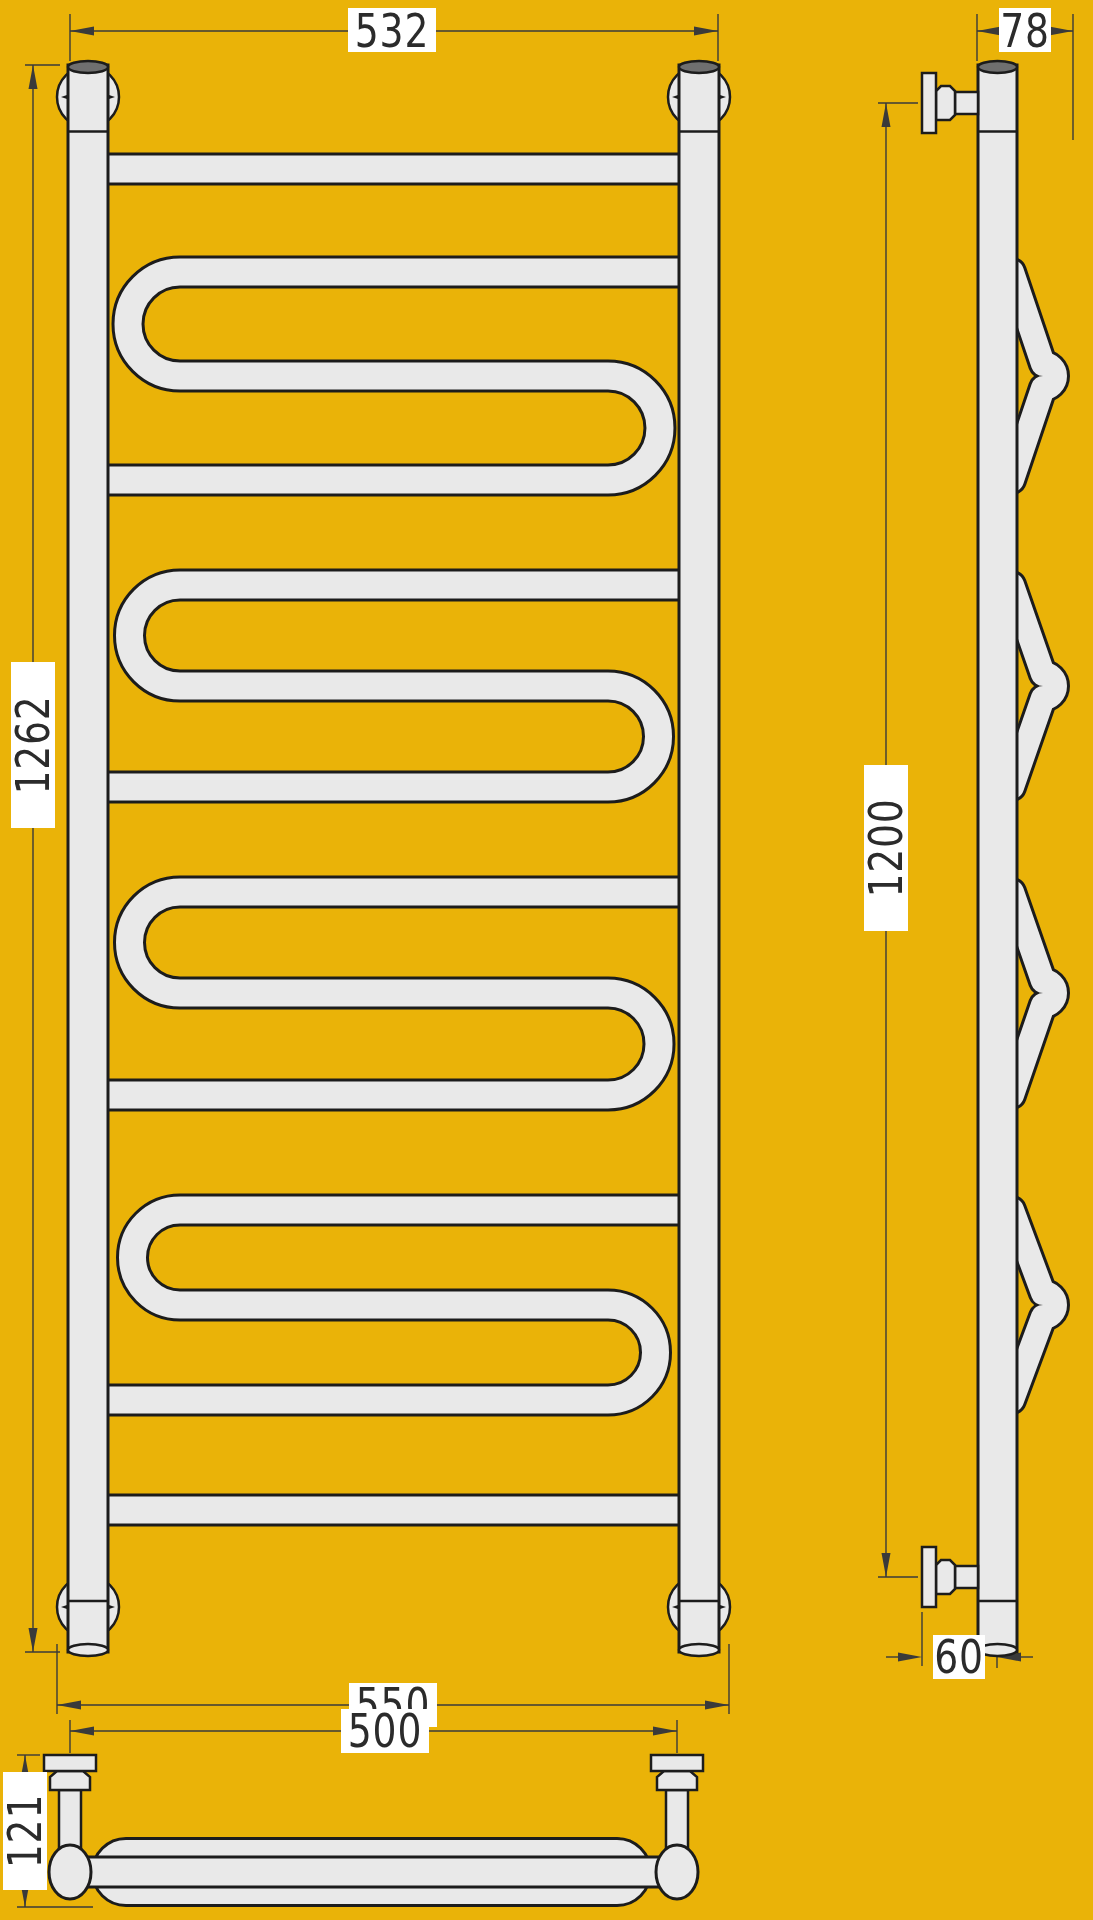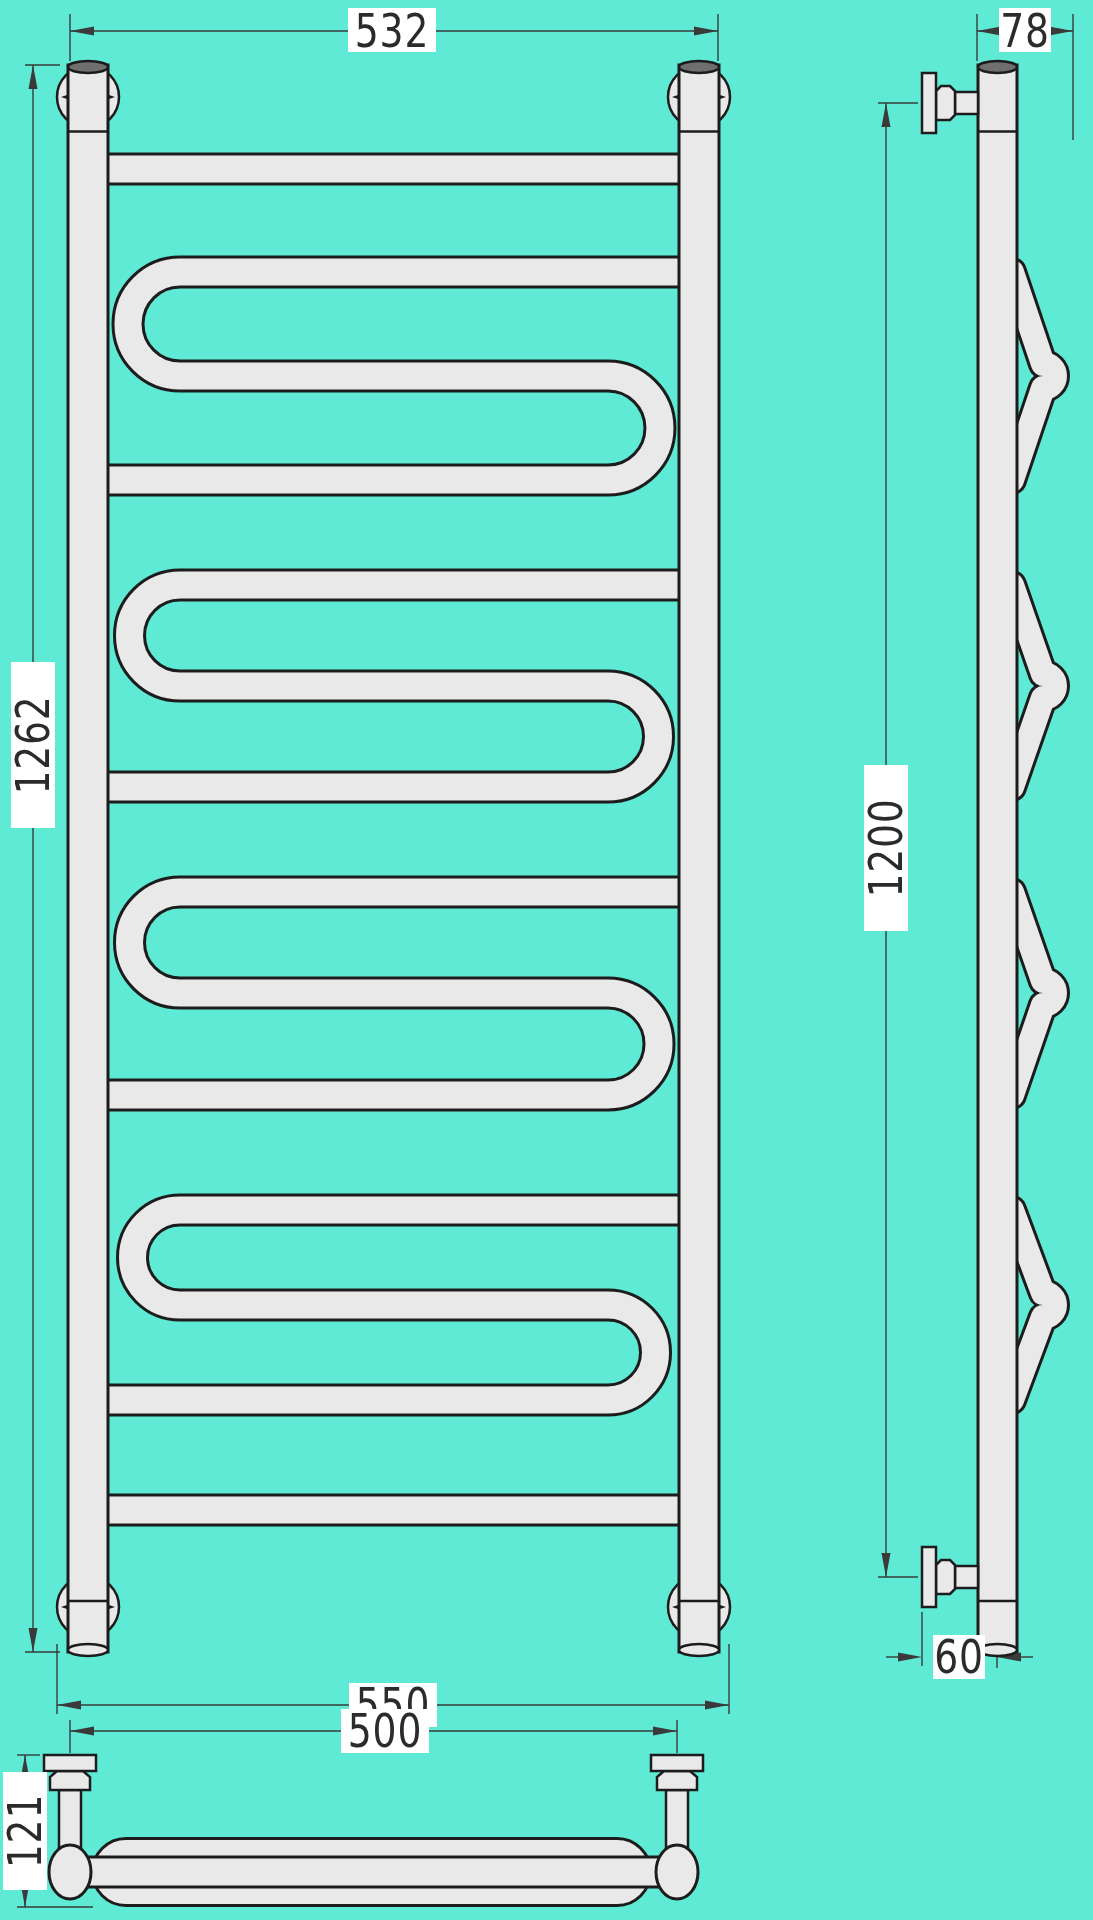--- a/index.html
+++ b/index.html
@@ -1,16 +1,16 @@
 <!DOCTYPE html>
 <html><head>
 <meta charset="utf-8">
 <style>
   html,body{margin:0;padding:0;background:#ffffff;}
-  .stage{position:relative;width:1093px;height:1920px;background:#5eead4;overflow:hidden;}
+  .stage{position:relative;width:1093px;height:1920px;background:#eab308;overflow:hidden;}
   svg{display:block;}
   .ext{stroke:#3a3a3a;stroke-width:1.4;fill:none;}
   .dimline{stroke:#3a3a3a;stroke-width:1.4;fill:none;}
   .arrow{fill:#3a3a3a;stroke:none;}
   .t-o{fill:none;stroke:#1c1c1c;stroke-width:33;stroke-linecap:round;stroke-linejoin:round;}
   .t-i{fill:none;stroke:#e9e9e9;stroke-width:27;stroke-linecap:round;stroke-linejoin:round;}
   .v-o{fill:none;stroke:#1c1c1c;stroke-width:30;stroke-linecap:round;stroke-linejoin:round;}
   .v-i{fill:none;stroke:#e9e9e9;stroke-width:24;stroke-linecap:round;stroke-linejoin:round;}
   .solid{fill:#e9e9e9;stroke:#1c1c1c;stroke-width:3;}
   .solid2{fill:#e9e9e9;stroke:#1c1c1c;stroke-width:2.5;}

